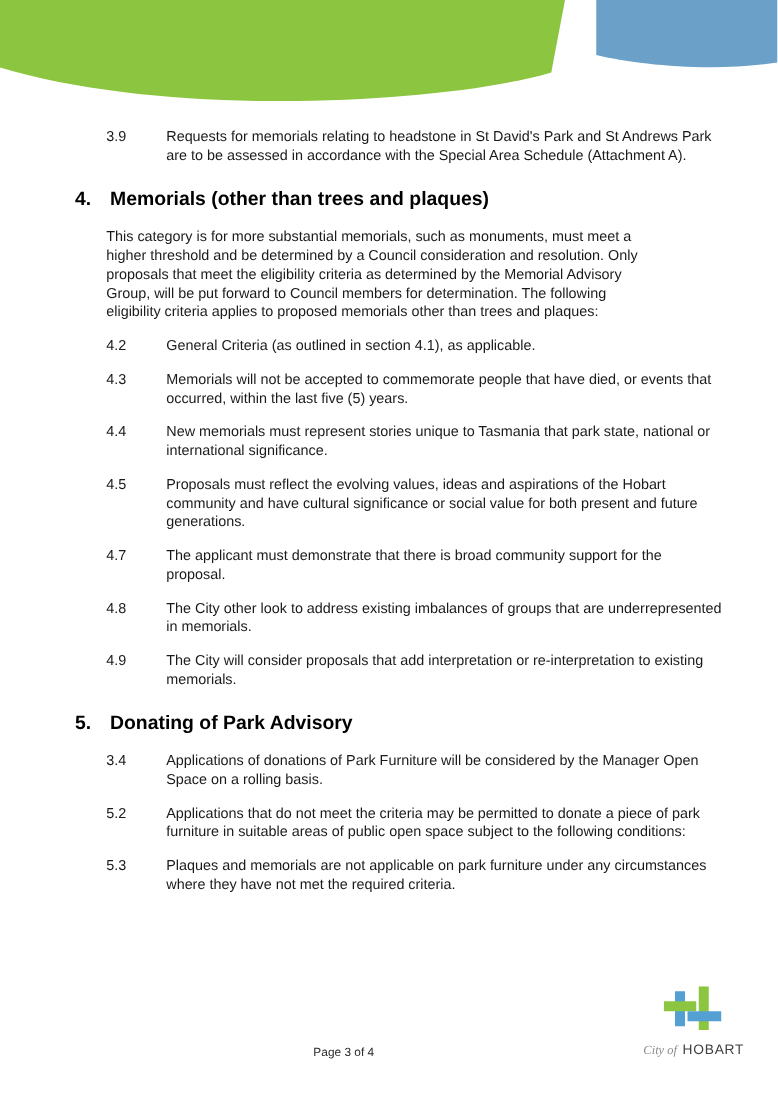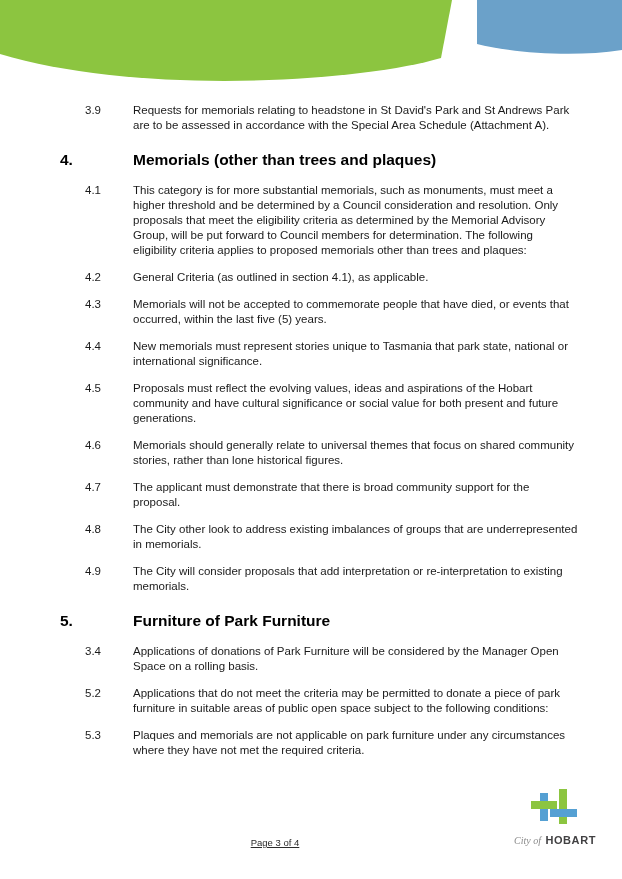--- a/index.html
+++ b/index.html
@@ -24,42 +24,42 @@
     font-size:11.5px;line-height:15px;
   }
   .item-row .num{width:48px;flex-shrink:0;}
   .item-row .txt{width:445px;}
   .heading-row{
     display:flex;
     margin:17px 0 14px 60px;
     font-size:15.5px;line-height:19px;font-weight:bold;color:#000;
   }
   .heading-row .num{width:28px;flex-shrink:0;}
-  .heading-row .txt{width:500px;margin-left:45px;}
+  .heading-row .txt{width:500px;}
   
   .footer-url{
     position:absolute;left:30px;top:882px;
     font-size:11px;color:#2b2b2b;
   }
   .footer-page{
     position:absolute;left:0;top:837px;width:550px;
-    text-align:center;font-size:9.5px;color:#2b2b2b;text-decoration:underline;
+    text-align:center;font-size:9.5px;color:#2b2b2b;
   }
   .logo-block{
     position:absolute;left:500px;top:789px;width:110px;
     text-align:center;
   }
   .logo-icon{display:block;margin:0 auto 3px auto;}
   .logo-text{white-space:nowrap;}
   .logo-cityof{
     font-family:"Liberation Serif","DejaVu Serif",serif;
     font-style:italic;font-size:10px;color:#8a8a8a;text-align:right;
   }
   .logo-hobart{
-    font-size:11px;font-weight:bold;color:#414042;letter-spacing:0.6px;
+    font-size:11px;font-weight:normal;color:#414042;letter-spacing:0.6px;
   }
 </style>
 </head>
 <body>
 
 <div class="page">
 
   <svg class="header-art" viewBox="0 0 622 100" aria-hidden="true">
     <path d="M0,0 L452,0 L441,58 C360,82 140,96 0,54 Z" fill="#8cc540"></path>
     <path d="M477,0 L622,0 L622,50 C570,58 510,52 477,44 Z" fill="#6ba1c9"></path>
@@ -68,58 +68,53 @@
   <div class="content">
       <div class="item-row">
         <span class="num">3.9</span>
         <span class="txt">Requests for memorials relating to headstone in St David's Park and St Andrews Park are to be assessed in accordance with the Special Area Schedule (Attachment A).</span>
       </div>
       <div class="heading-row">
         <span class="num">4.</span>
         <span class="txt">Memorials (other than trees and plaques)</span>
       </div>
       <div class="item-row">
-        <span class="num">4.1</span>
         <span class="txt">This category is for more substantial memorials, such as monuments, must meet a higher threshold and be determined by a Council consideration and resolution. Only proposals that meet the eligibility criteria as determined by the Memorial Advisory Group, will be put forward to Council members for determination. The following eligibility criteria applies to proposed memorials other than trees and plaques:</span>
       </div>
       <div class="item-row">
         <span class="num">4.2</span>
         <span class="txt">General Criteria (as outlined in section 4.1), as applicable.</span>
       </div>
       <div class="item-row">
         <span class="num">4.3</span>
         <span class="txt">Memorials will not be accepted to commemorate people that have died, or events that occurred, within the last five (5) years.</span>
       </div>
       <div class="item-row">
         <span class="num">4.4</span>
         <span class="txt">New memorials must represent stories unique to Tasmania that park state, national or international significance.</span>
       </div>
       <div class="item-row">
         <span class="num">4.5</span>
         <span class="txt">Proposals must reflect the evolving values, ideas and aspirations of the Hobart community and have cultural significance or social value for both present and future generations.</span>
       </div>
       <div class="item-row">
-        <span class="num">4.6</span>
-        <span class="txt">Memorials should generally relate to universal themes that focus on shared community stories, rather than lone historical figures.</span>
-      </div>
-      <div class="item-row">
         <span class="num">4.7</span>
         <span class="txt">The applicant must demonstrate that there is broad community support for the proposal.</span>
       </div>
       <div class="item-row">
         <span class="num">4.8</span>
         <span class="txt">The City other look to address existing imbalances of groups that are underrepresented in memorials.</span>
       </div>
       <div class="item-row">
         <span class="num">4.9</span>
         <span class="txt">The City will consider proposals that add interpretation or re-interpretation to existing memorials.</span>
       </div>
       <div class="heading-row">
         <span class="num">5.</span>
-        <span class="txt">Furniture of Park Furniture</span>
+        <span class="txt">Donating of Park Advisory</span>
       </div>
       <div class="item-row">
         <span class="num">3.4</span>
         <span class="txt">Applications of donations of Park Furniture will be considered by the Manager Open Space on a rolling basis.</span>
       </div>
       <div class="item-row">
         <span class="num">5.2</span>
         <span class="txt">Applications that do not meet the criteria may be permitted to donate a piece of park furniture in suitable areas of public open space subject to the following conditions:</span>
       </div>
       <div class="item-row">

